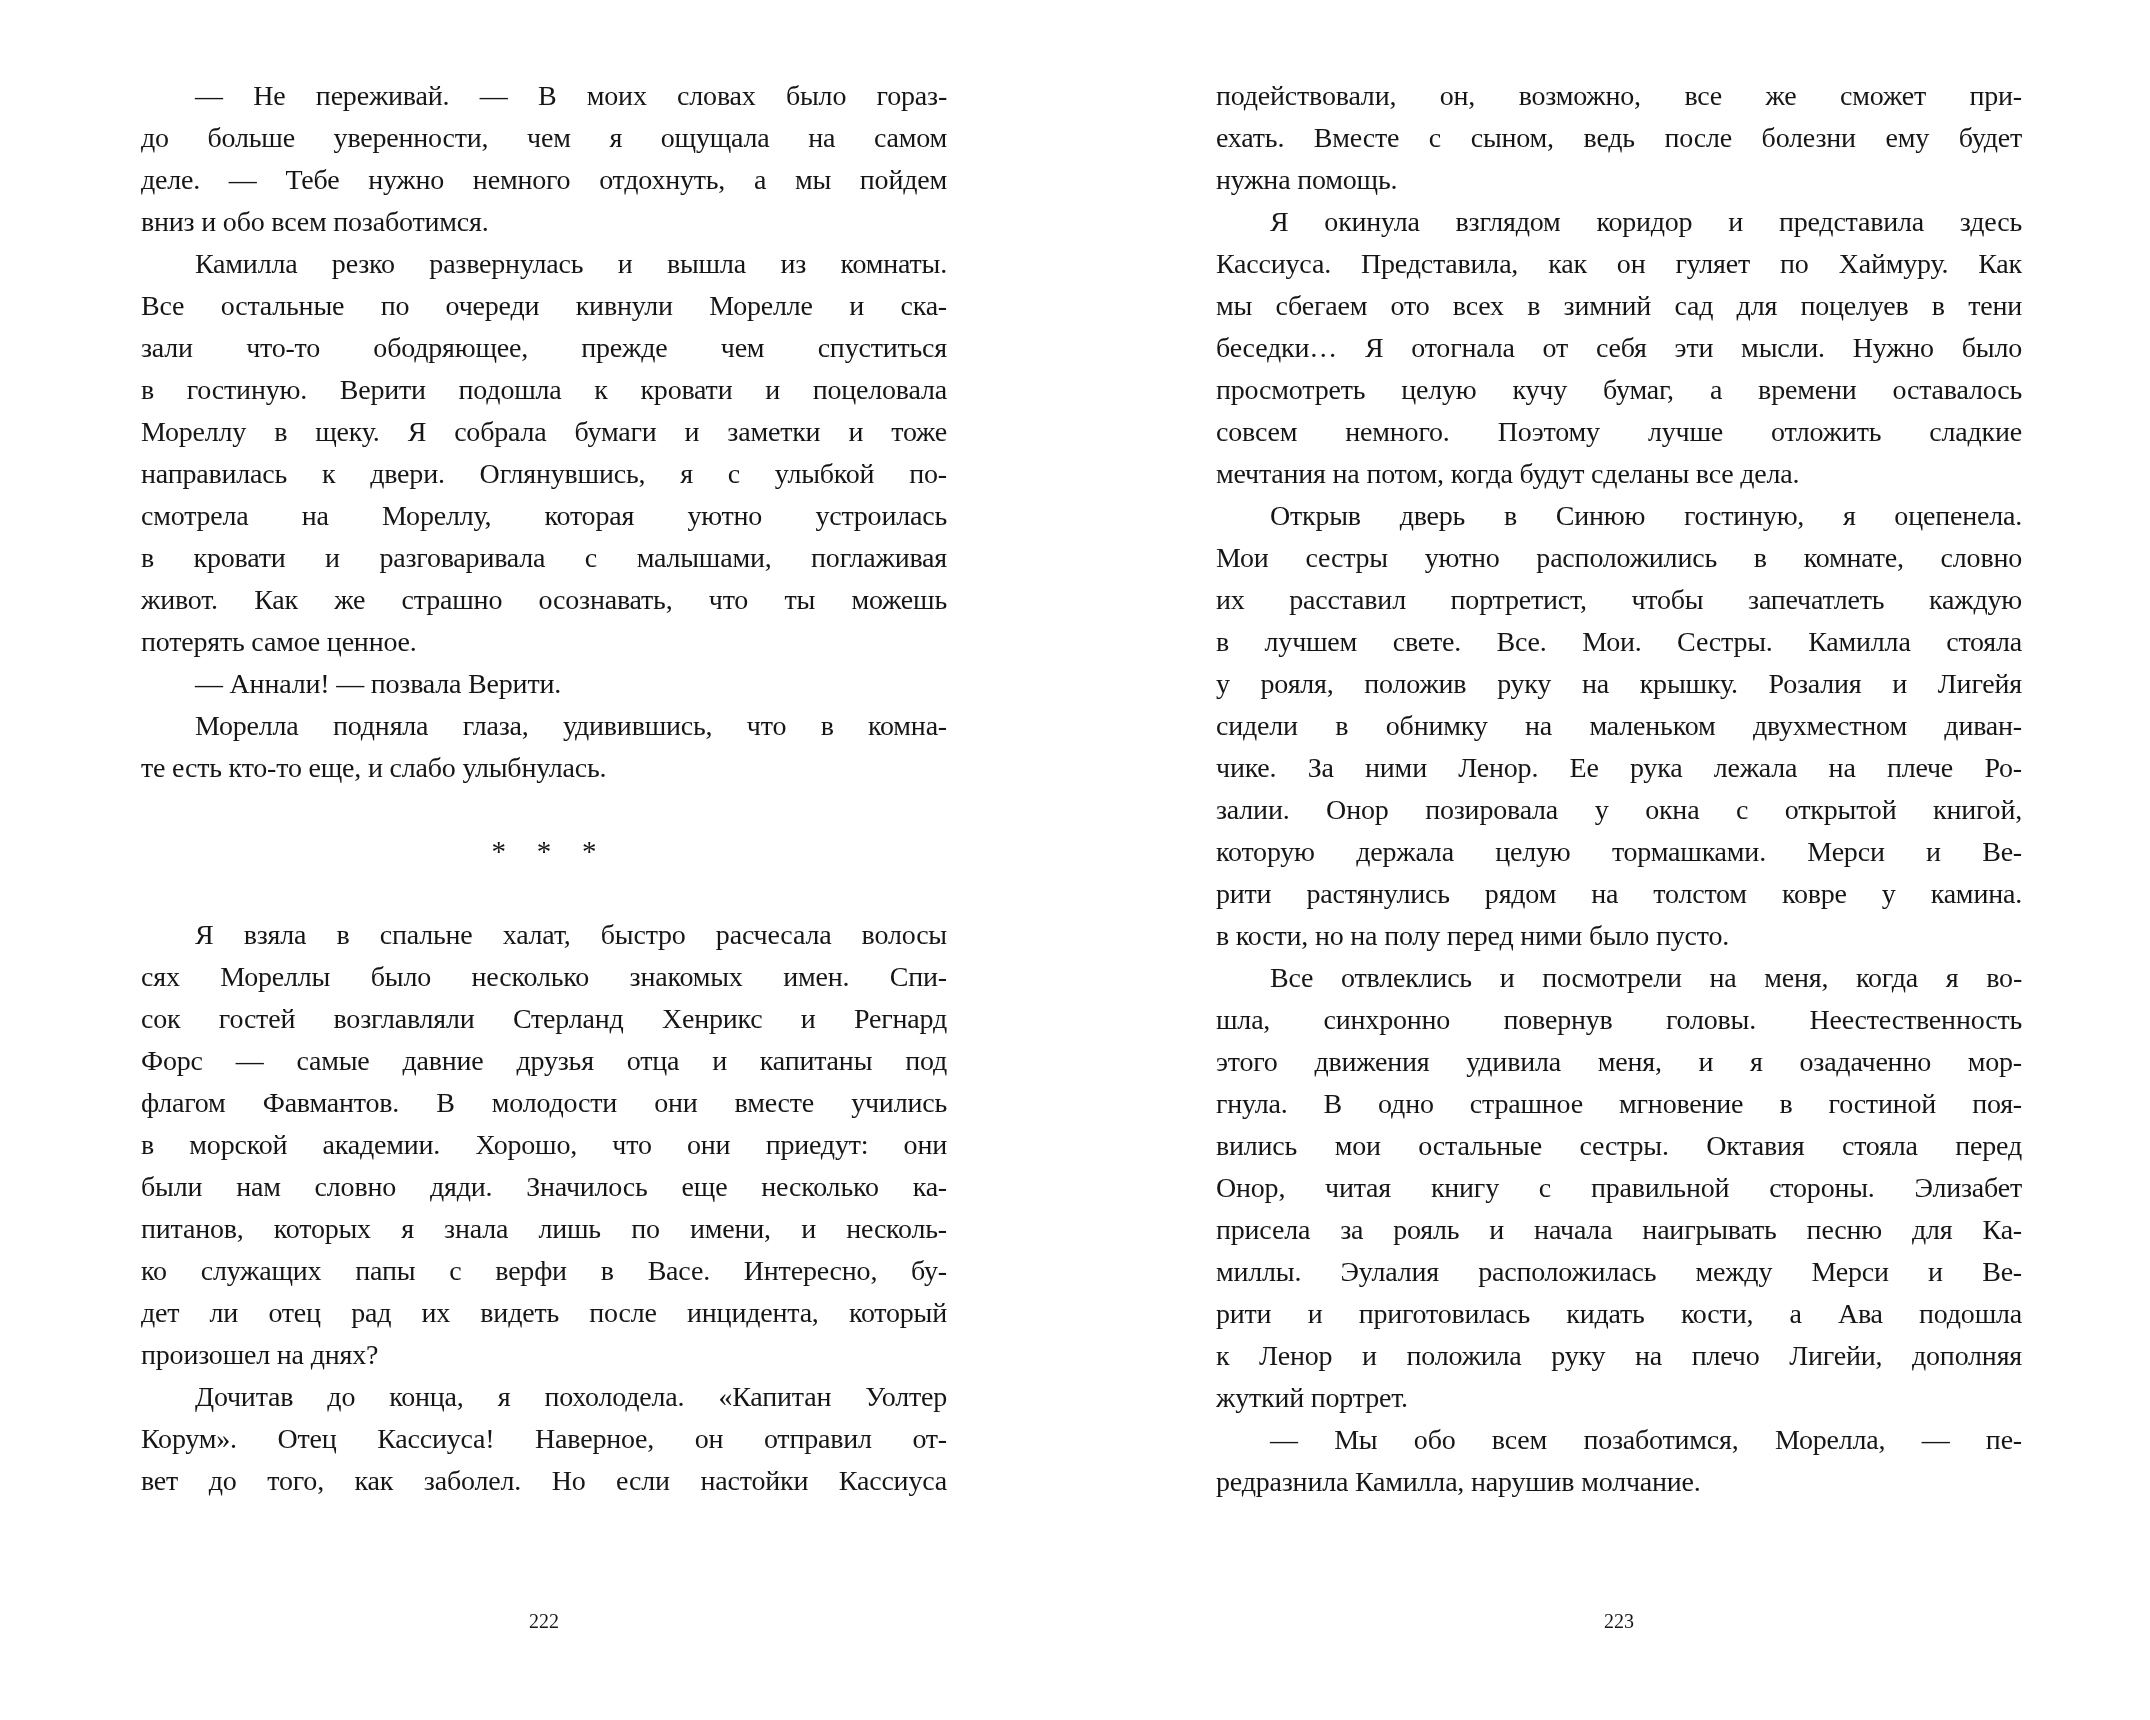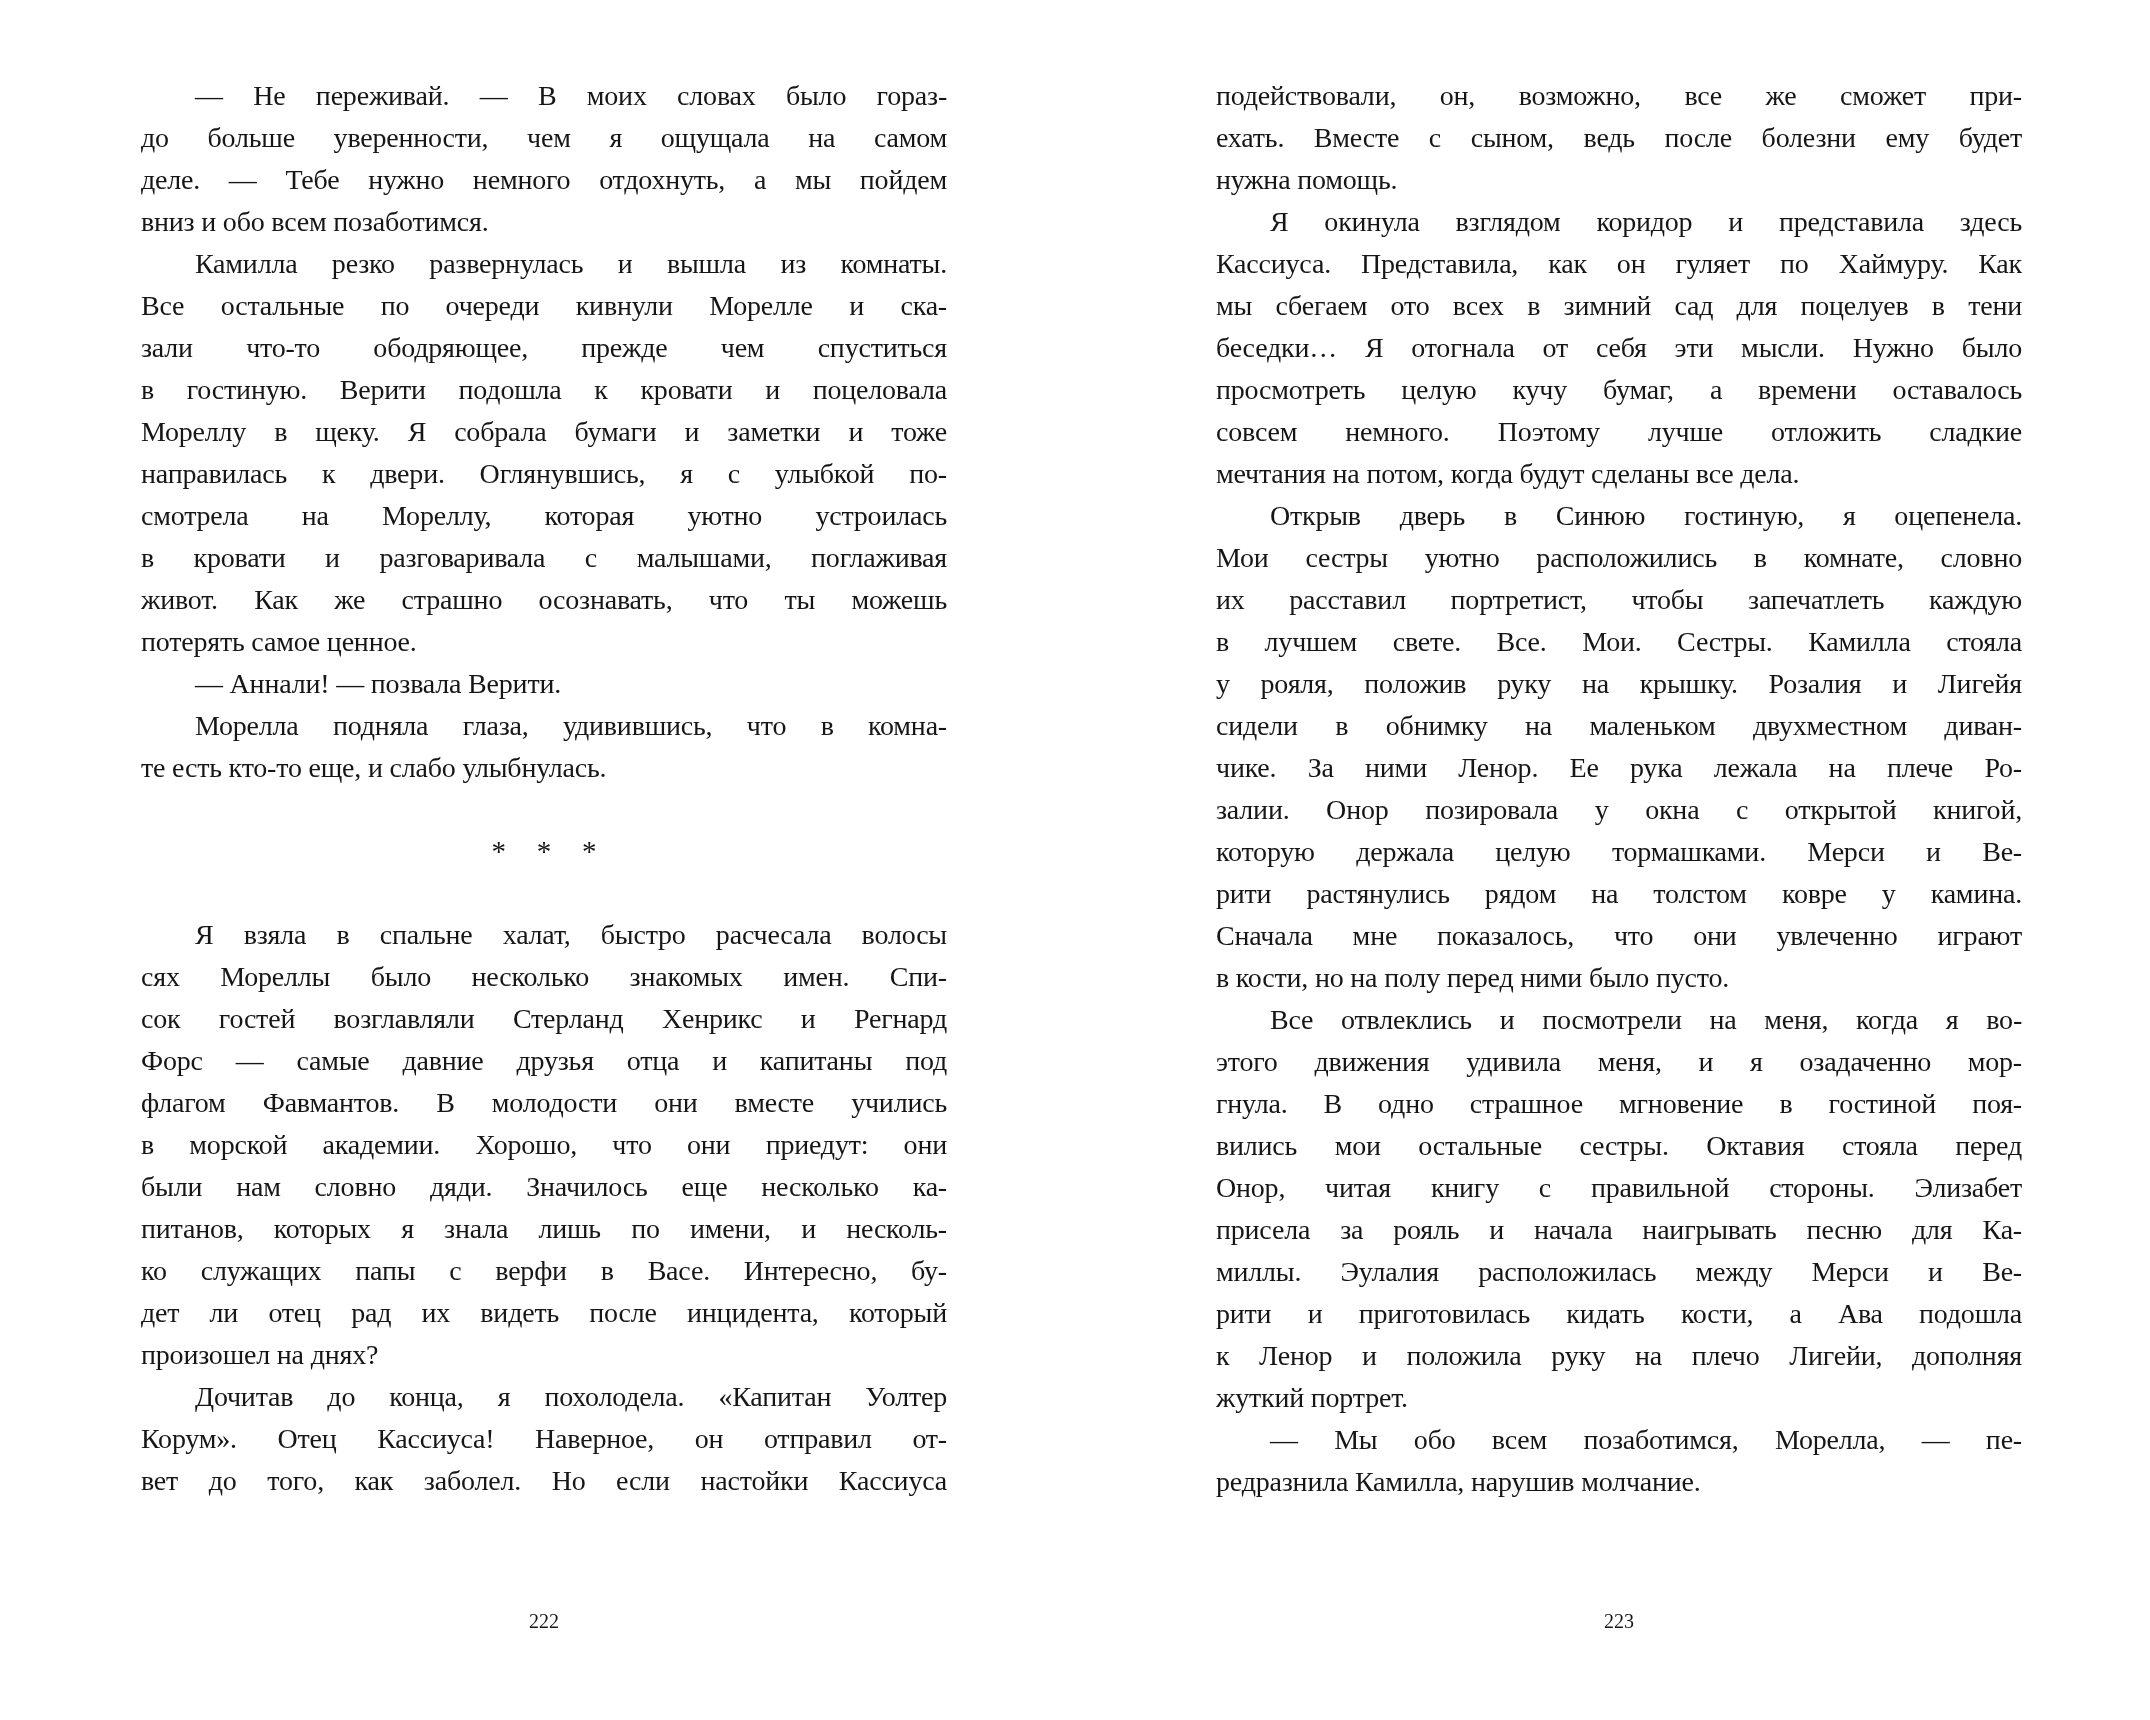--- a/index.html
+++ b/index.html
@@ -113,23 +113,23 @@
         <div class="line just indent">Открыв дверь в Синюю гостиную, я оцепенела.</div>
         <div class="line just">Мои сестры уютно расположились в комнате, словно</div>
         <div class="line just">их расставил портретист, чтобы запечатлеть каждую</div>
         <div class="line just">в лучшем свете. Все. Мои. Сестры. Камилла стояла</div>
         <div class="line just">у рояля, положив руку на крышку. Розалия и Лигейя</div>
         <div class="line just">сидели в обнимку на маленьком двухместном диван-</div>
         <div class="line just">чике. За ними Ленор. Ее рука лежала на плече Ро-</div>
         <div class="line just">залии. Онор позировала у окна с открытой книгой,</div>
         <div class="line just">которую держала целую тормашками. Мерси и Ве-</div>
         <div class="line just">рити растянулись рядом на толстом ковре у камина.</div>
-        <div class="line just">Сначала мне показалось, что они увлеченно играют</div>
         <div class="line last">в кости, но на полу перед ними было пусто.</div>
         <div class="line just indent">Все отвлеклись и посмотрели на меня, когда я во-</div>
+        <div class="line just">шла, синхронно повернув головы. Неестественность</div>
         <div class="line just">этого движения удивила меня, и я озадаченно мор-</div>
         <div class="line just">гнула. В одно страшное мгновение в гостиной поя-</div>
         <div class="line just">вились мои остальные сестры. Октавия стояла перед</div>
         <div class="line just">Онор, читая книгу с правильной стороны. Элизабет</div>
         <div class="line just">присела за рояль и начала наигрывать песню для Ка-</div>
         <div class="line just">миллы. Эулалия расположилась между Мерси и Ве-</div>
         <div class="line just">рити и приготовилась кидать кости, а Ава подошла</div>
         <div class="line just">к Ленор и положила руку на плечо Лигейи, дополняя</div>
         <div class="line last">жуткий портрет.</div>
         <div class="line just indent">— Мы обо всем позаботимся, Морелла, — пе-</div>

